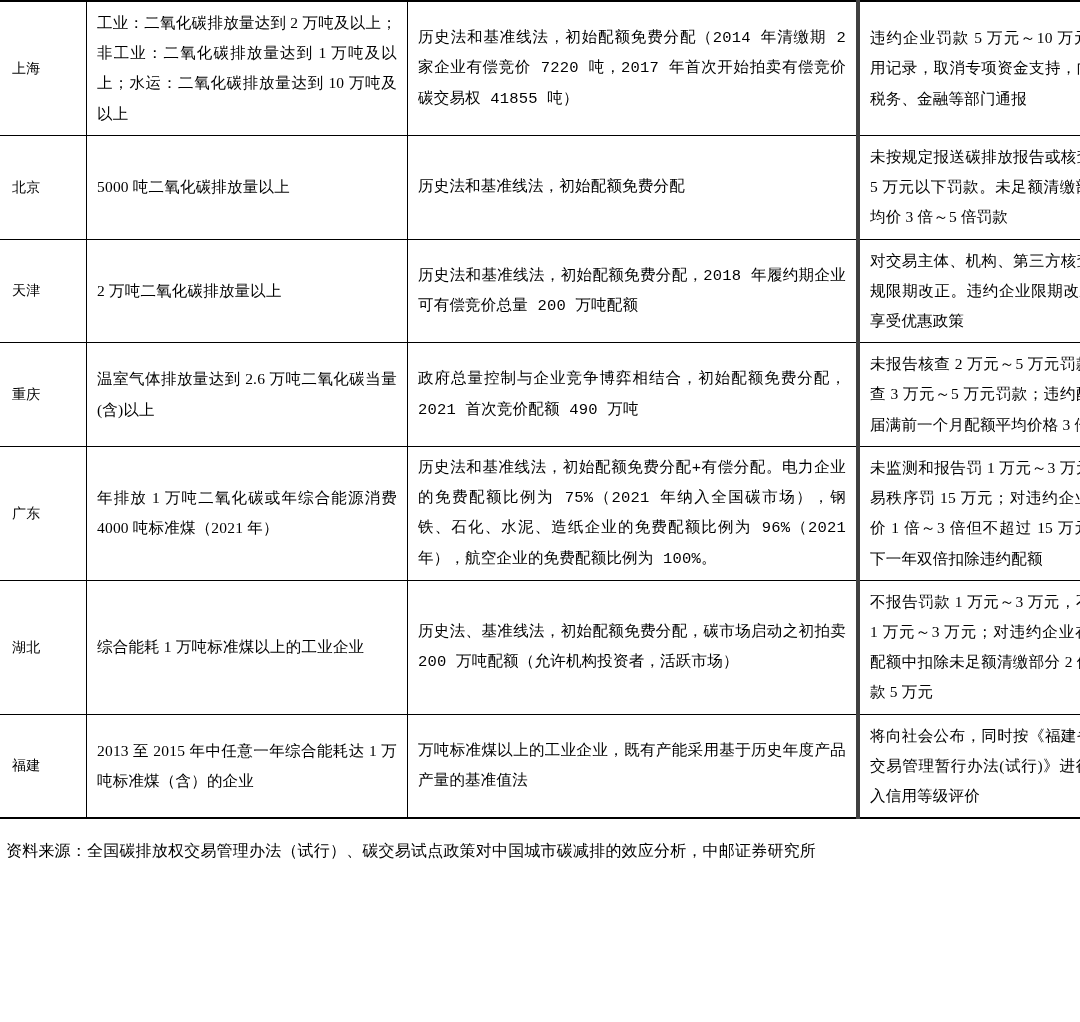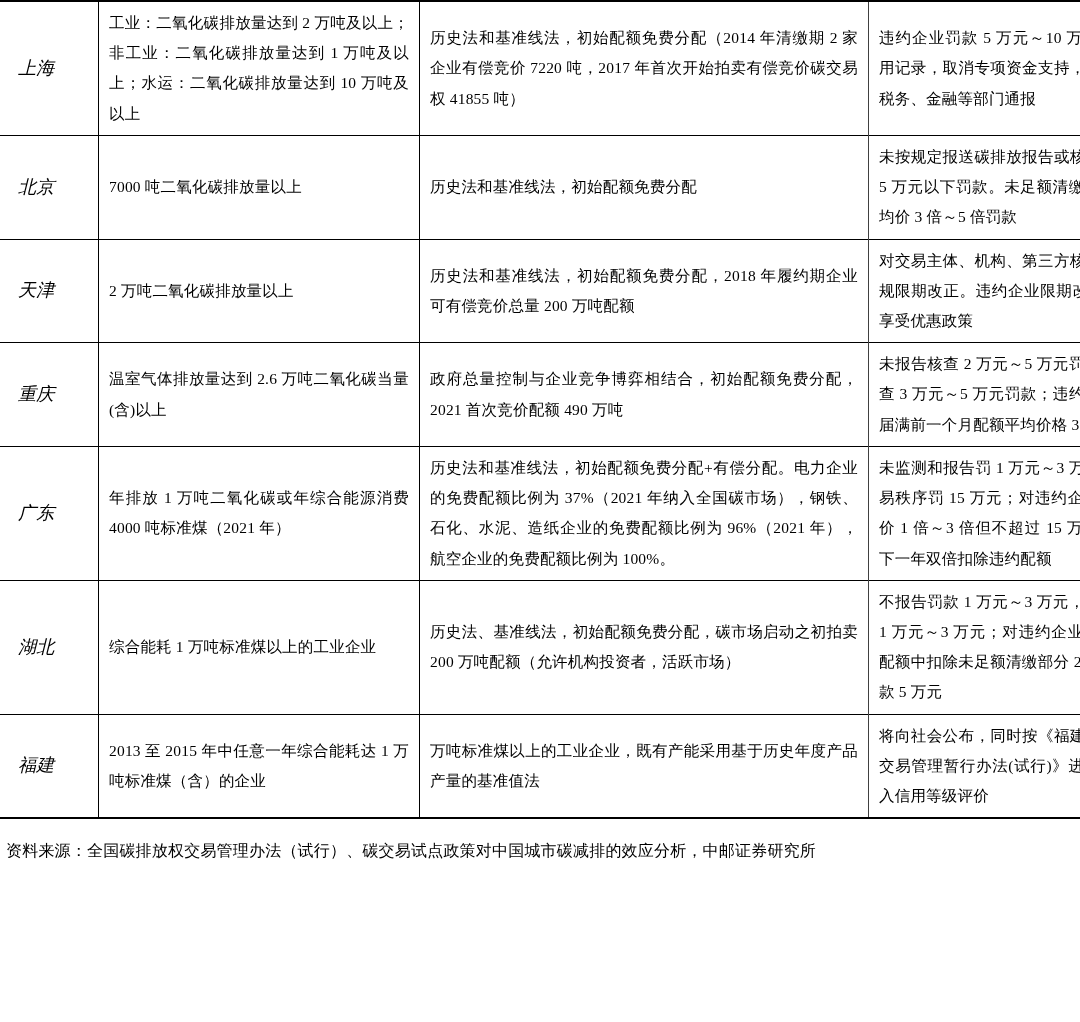--- a/index.html
+++ b/index.html
@@ -32,32 +32,32 @@
     border: none;
     vertical-align: middle;
     padding: 6px 10px;
     font-size: 15.5px;
     line-height: 1.95;
     letter-spacing: 0.2px;
   }
   table.policy-table td.region {
     width: 62px;
     text-align: center;
-    padding: 14px 18px;
-    font-size: 18px;
-    font-style: italic;
+    padding: 14px 12px;
+    font-size: 14px;
   }
   table.policy-table td.col-threshold {
     width: 300px;
     border-left: 1px solid #000;
     border-right: 1px solid #000;
   }
   table.policy-table td.col-allocation {
     width: 428px;
-    border-right: 1px solid #404040;
+    border-right: 4px solid #404040;
+    font-family: Liberation Mono, monospace;
   }
   table.policy-table td.col-penalty {
     width: 286px;
   }
   table.policy-table tr.last-row {
     border-bottom: 2px solid #000;
   }
   .source-note {
     font-size: 16px;
     line-height: 1.95;
@@ -91,21 +91,21 @@
           </td>
         <td class="col-penalty">
             <span class="cell-text">违约企业罚款 5 万元～10 万元，记入信用记录，取消专项资金支持，向原工商、税务、金融等部门通报</span>
           </td>
       </tr>
       <tr>
         <td class="region">
             <span class="cell-text">北京</span>
           </td>
         <td class="col-threshold">
-            <span class="cell-text">7000 吨二氧化碳排放量以上</span>
+            <span class="cell-text">5000 吨二氧化碳排放量以上</span>
           </td>
         <td class="col-allocation">
             <span class="cell-text">历史法和基准线法，初始配额免费分配</span>
           </td>
         <td class="col-penalty">
             <span class="cell-text">未按规定报送碳排放报告或核查报告可处 5 万元以下罚款。未足额清缴部分按市场均价 3 倍～5 倍罚款</span>
           </td>
       </tr>
       <tr>
         <td class="region">
@@ -136,21 +136,21 @@
           </td>
       </tr>
       <tr>
         <td class="region">
             <span class="cell-text">广东</span>
           </td>
         <td class="col-threshold">
             <span class="cell-text">年排放 1 万吨二氧化碳或年综合能源消费 4000 吨标准煤（2021 年）</span>
           </td>
         <td class="col-allocation">
-            <span class="cell-text">历史法和基准线法，初始配额免费分配+有偿分配。电力企业的免费配额比例为 37%（2021 年纳入全国碳市场），钢铁、石化、水泥、造纸企业的免费配额比例为 96%（2021 年），航空企业的免费配额比例为 100%。</span>
+            <span class="cell-text">历史法和基准线法，初始配额免费分配+有偿分配。电力企业的免费配额比例为 75%（2021 年纳入全国碳市场），钢铁、石化、水泥、造纸企业的免费配额比例为 96%（2021 年），航空企业的免费配额比例为 100%。</span>
           </td>
         <td class="col-penalty">
             <span class="cell-text">未监测和报告罚 1 万元～3 万元；扰乱交易秩序罚 15 万元；对违约企业以市场均价 1 倍～3 倍但不超过 15 万元罚款，在下一年双倍扣除违约配额</span>
           </td>
       </tr>
       <tr>
         <td class="region">
             <span class="cell-text">湖北</span>
           </td>
         <td class="col-threshold">

